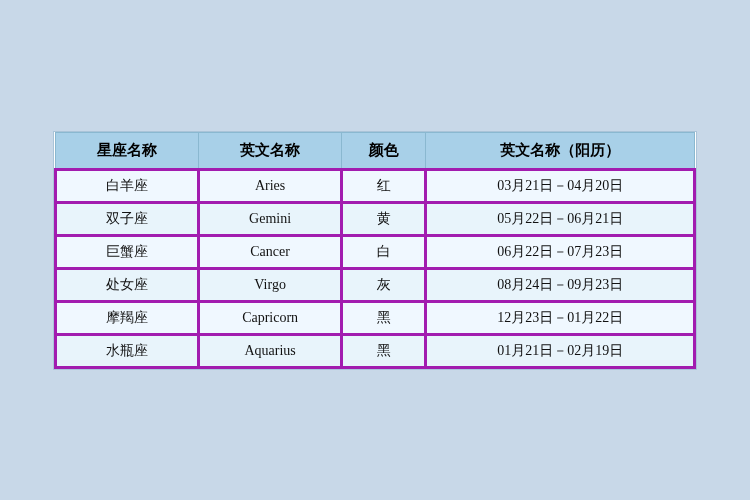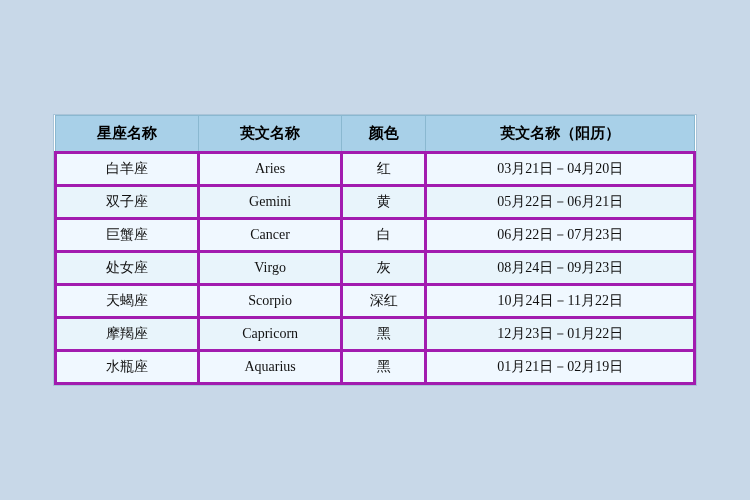--- a/index.html
+++ b/index.html
@@ -76,26 +76,20 @@
           <td>白</td>
           <td>06月22日－07月23日</td>
         </tr>
         <tr>
           <td>处女座</td>
           <td>Virgo</td>
           <td>灰</td>
           <td>08月24日－09月23日</td>
         </tr>
         <tr>
-          <td>天蝎座</td>
-          <td>Scorpio</td>
-          <td>深红</td>
-          <td>10月24日－11月22日</td>
-        </tr>
-        <tr>
           <td>摩羯座</td>
           <td>Capricorn</td>
           <td>黑</td>
           <td>12月23日－01月22日</td>
         </tr>
         <tr>
           <td>水瓶座</td>
           <td>Aquarius</td>
           <td>黑</td>
           <td>01月21日－02月19日</td>

